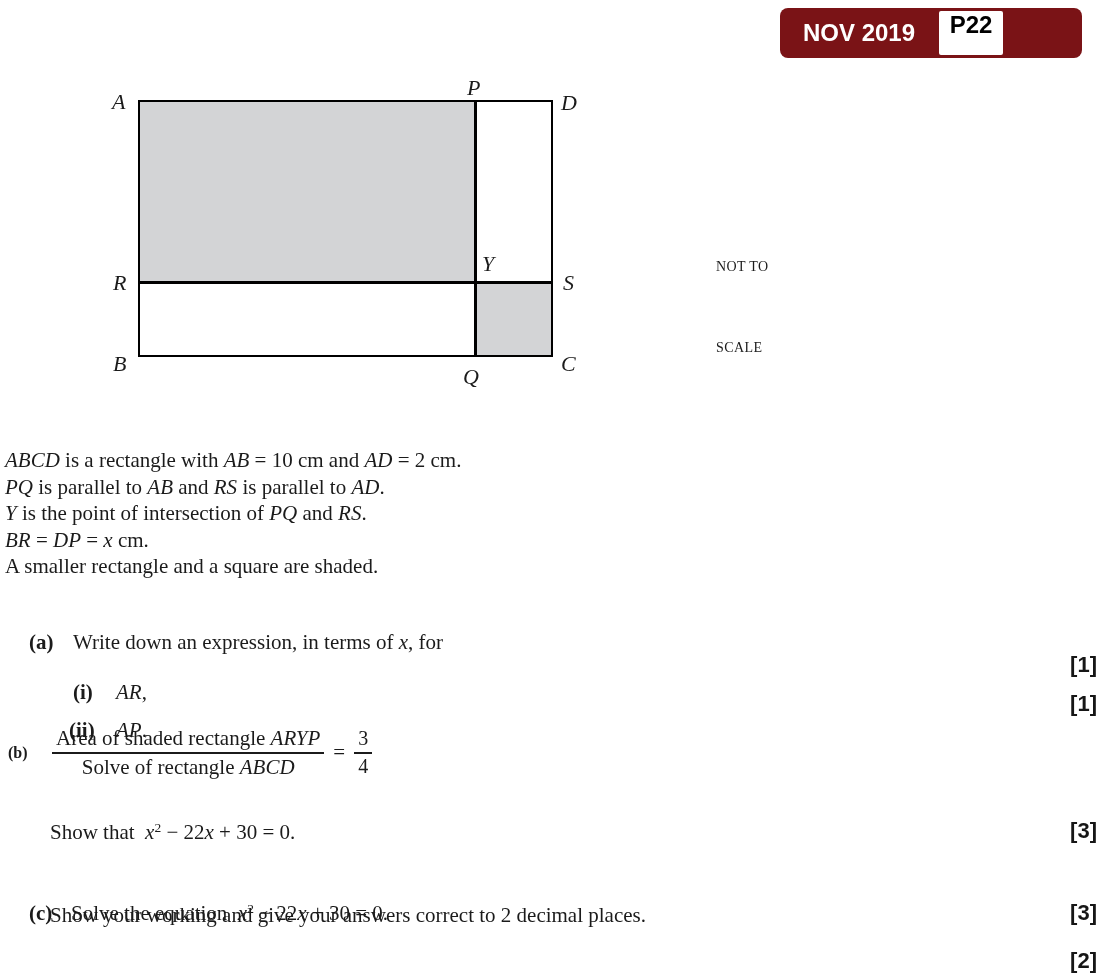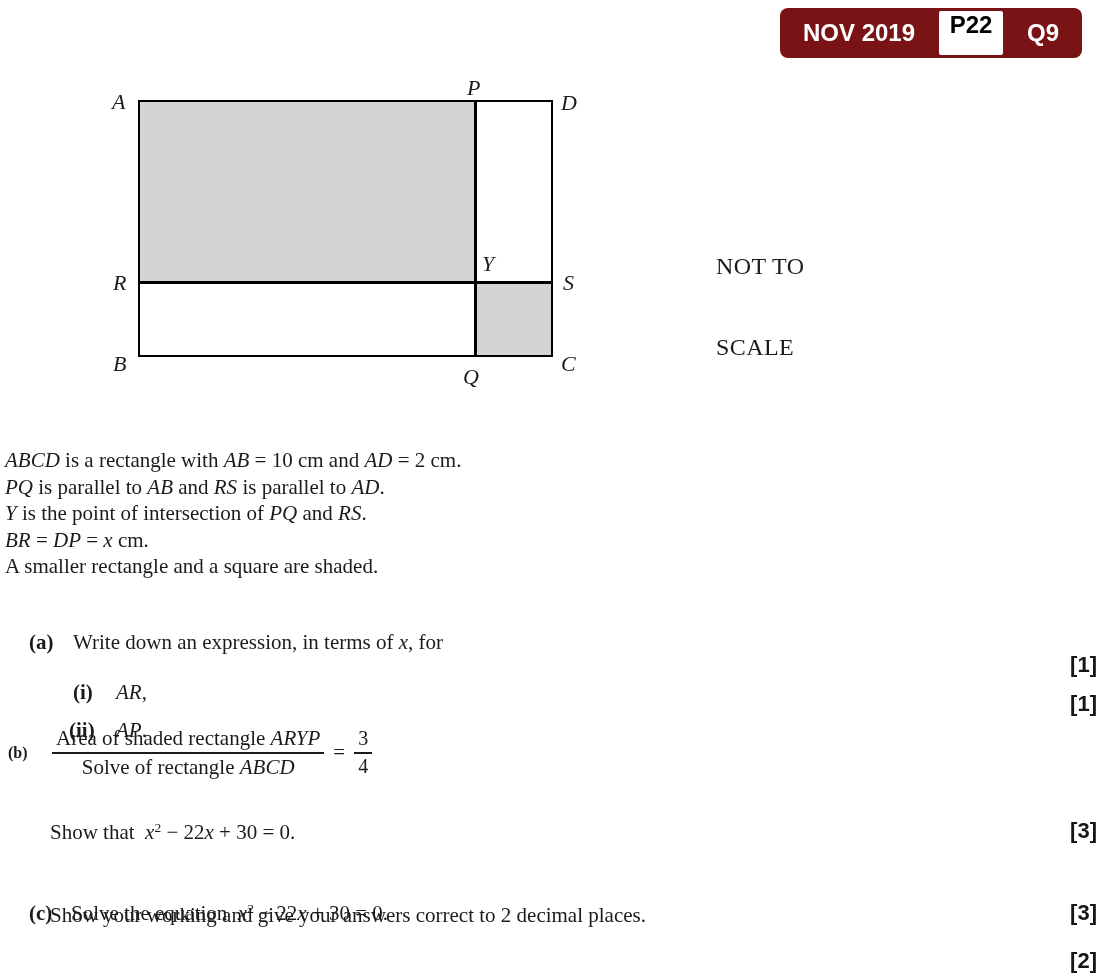--- a/index.html
+++ b/index.html
@@ -22,21 +22,21 @@
         display:flex;align-items:flex-start;justify-content:center;}
 
   
   #rect{position:absolute;left:138px;top:100px;width:415px;height:257px;
         border:2.5px solid #000;box-sizing:border-box;}
   #rect .shadeA{position:absolute;left:0;top:0;width:334px;height:179px;}
   #rect .shadeB{position:absolute;left:336.5px;top:181.5px;right:0;bottom:0;}
   #rect .lineV{position:absolute;left:334px;top:0;bottom:0;width:2.5px;background:#000;}
   #rect .lineH{position:absolute;left:0;right:0;top:179px;height:2.5px;background:#000;}
   .vlabel{position:absolute;font-size:22px;font-style:italic;white-space:pre;}
-  #nts{position:absolute;left:716px;top:199px;font-size:24px;line-height:27px;
+  #nts{position:absolute;left:716px;top:199px;font-size:14px;line-height:27px;
        letter-spacing:0.4px;white-space:pre;}
 
   
   #rowB{position:absolute;left:8px;top:726px;display:flex;align-items:center;}
   #rowB .qlabel{min-width:44px;}
   .frac{display:inline-flex;flex-direction:column;align-items:center;
         text-align:center;font-size:21px;line-height:1.15;}
   .frac .fnum{border-bottom:2px solid #1b1b1b;padding:0 4px 2px;white-space:pre;}
   .frac .fden{padding-top:1px;white-space:pre;}
   .eq{margin:0 9px;font-size:21px;}
@@ -48,21 +48,20 @@
 </head>
 <body>
 
 <div id="page">
 
   <div id="badge" style="background-color: rgb(122, 19, 22);">
     <div class="bseg s1">NOV 2019</div>
     <div id="bbox">
       <span>P22</span>
     </div>
-    <div class="bseg s3">Q9</div>
   </div>
 
   <div id="rect">
     <div class="shadeA" style="background-color: rgb(211, 212, 214);"></div>
     <div class="shadeB" style="background-color: rgb(211, 212, 214);"></div>
     <div class="lineV"></div>
     <div class="lineH"></div>
   </div>
 
   <span class="vlabel" style="left:112px;top:89px">A</span>

